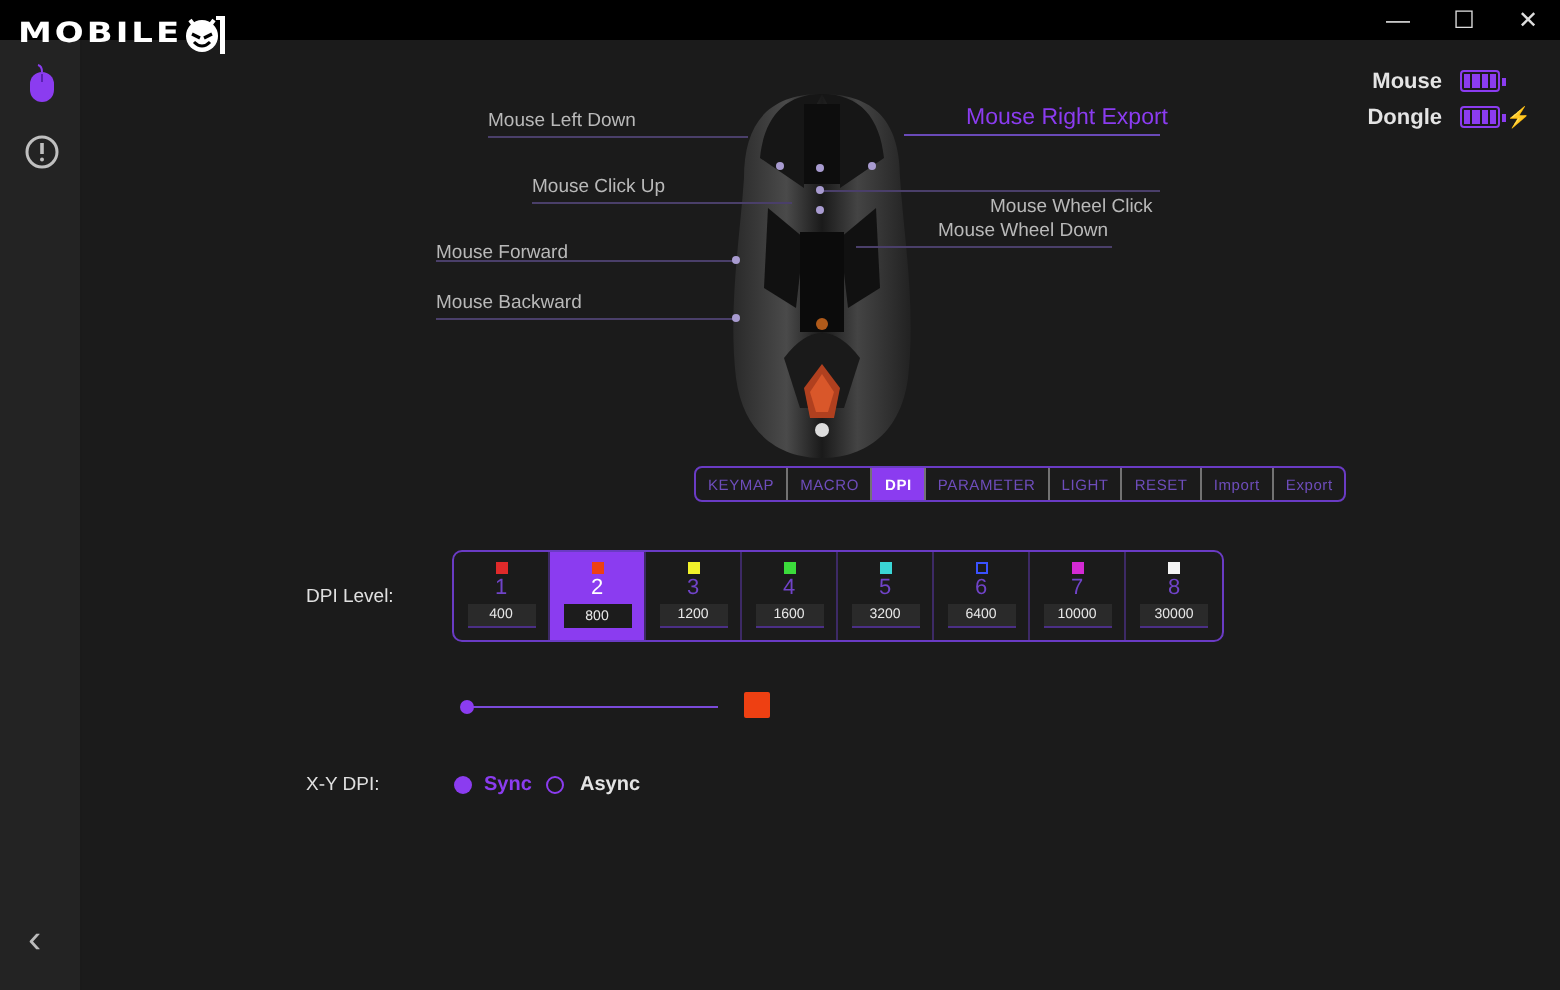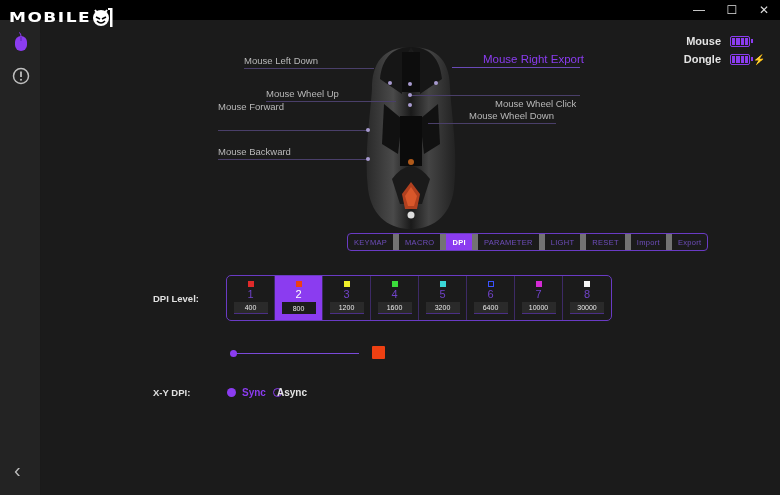--- a/index.html
+++ b/index.html
@@ -6,40 +6,40 @@
   html, body { width: 780px; height: 495px; overflow: hidden; background: #1b1b1b; font-family: "Liberation Sans", sans-serif; color: #ddd; }
   .titlebar { position: absolute; left: 0; top: 0; width: 780px; height: 20px; background: #000; }
   .logo { position: absolute; left: 9px; top: 4px; height: 26px; display: flex; align-items: center; z-index: 3; }
   .logo-text { font-family: "DejaVu Sans", sans-serif; font-weight: bold; color: #fff; font-size: 17px; letter-spacing: 1.5px; transform: scaleY(0.82); }
   .logo-face { width: 22px; height: 22px; margin-left: 1px; }
   .win-ctrl { position: absolute; top: 0; height: 20px; width: 36px; display: flex; align-items: center; justify-content: center; color: #ddd; font-size: 12px; }
   .sidebar { position: absolute; left: 0; top: 20px; width: 41px; height: 475px; background: #232323; border-right: 1px solid #1a1a1a; }
   .side-icon { position: absolute; left: 11px; width: 20px; height: 20px; }
   .main { position: absolute; left: 41px; top: 20px; width: 739px; height: 475px; background: #1b1b1b; }
 
-  .battery-row { position: absolute; right: 19px; display: flex; align-items: center; font-size: 11px; font-weight: bold; color: #e4e4e4; }
+  .battery-row { position: absolute; right: 19px; display: flex; align-items: flex-start; font-size: 11px; font-weight: bold; color: #e4e4e4; }
   .battery { width: 20px; height: 11px; border: 1.5px solid #8b3cf0; border-radius: 2px; margin-left: 9px; display: flex; gap: 1px; padding: 1px; position: relative; }
   .battery::after { content: ""; position: absolute; right: -3.5px; top: 2.5px; width: 2px; height: 4px; background: #8b3cf0; }
   .battery span { flex: 1; background: #8b3cf0; }
   .bolt { color: #7ee04a; font-size: 10px; margin-left: 3px; width: 8px; }
   .bolt-spacer { width: 11px; }
 
   .callout { position: absolute; font-size: 9.5px; color: #b9b9b9; white-space: nowrap; }
   .callout.active { color: #8b3cf0; font-size: 11.5px; }
   .line { position: absolute; height: 1px; background: #4a3f6a; }
   .dot { position: absolute; width: 4px; height: 4px; border-radius: 50%; background: #a89bd0; }
 
   .mouse-img { position: absolute; left: 362px; top: 44px; width: 98px; height: 188px; }
 
   .tabs { position: absolute; left: 347px; top: 233px; height: 18px; display: flex; border: 1px solid #6a3bc4; border-radius: 4px; overflow: hidden; background: #1b1b1b; }
-  .tab { font-size: 7.5px; color: #6e4dbb; padding: 0 6px; display: flex; align-items: center; border-right: 6px solid #737373; height: 100%; letter-spacing: 0.3px; }
+  .tab { font-size: 7.5px; color: #6e4dbb; padding: 0 6px; display: flex; align-items: center; border-right: 1px solid #737373; height: 100%; letter-spacing: 0.3px; }
   .tab:last-child { border-right: none; }
   .tab.active { background: #8b3cf0; color: #fff; font-weight: bold; }
 
-  .label { position: absolute; font-size: 9.5px; font-weight: bold; color: #e0e0e0; }
+  .label { position: absolute; font-size: 9.5px; font-weight: normal; color: #e0e0e0; }
 
   .dpi-levels { position: absolute; left: 226px; top: 275px; height: 46px; display: flex; border: 1.5px solid #6a3bc4; border-radius: 5px; overflow: hidden; }
   .dpi-cell { width: 48px; height: 100%; display: flex; flex-direction: column; align-items: center; border-right: 1px solid #3d2a66; position: relative; }
   .dpi-cell:last-child { border-right: none; }
   .dpi-cell.active { background: #8b3cf0; }
   .dpi-swatch { width: 6px; height: 6px; margin-top: 5px; }
   .dpi-num { font-size: 11px; color: #7043c8; margin-top: 1px; line-height: 12px; }
   .dpi-cell.active .dpi-num { color: #fff; }
   .dpi-val { margin-top: 2px; width: 34px; height: 12px; background: #2a2a2a; border-bottom: 1px solid #4b2f86; font-size: 7px; color: #e8e8e8; display: flex; align-items: center; justify-content: center; }
   .dpi-cell.active .dpi-val { background: #1c1c1c; border-bottom: none; }
@@ -134,25 +134,25 @@
   <path d="M40 150 L49 138 L58 150 L55 165 L43 165 Z" fill="#b0401f"></path>
   <path d="M43 152 L49 143 L55 152 L52 162 L46 162 Z" fill="#d9572a"></path>
   <circle cx="49" cy="171" r="3.5" fill="#ddd"></circle>
   <circle cx="49" cy="118" r="3" fill="#b05a1a"></circle>
 </svg>
 
 <div class="callout" style="left:244px; top:55px;">Mouse Left Down</div>
 <div class="line" style="left:244px; top:68px; width:130px;"></div>
 <div class="dot" style="left:388px; top:81px;"></div>
 
-<div class="callout" style="left:266px; top:88px;">Mouse Wheel Up</div>
+<div class="callout" style="left:266px; top:88px;">Mouse Click Up</div>
 <div class="line" style="left:266px; top:101px; width:130px;"></div>
 <div class="dot" style="left:408px; top:82px;"></div>
 
-<div class="callout" style="left:218px; top:101px;">Mouse Forward</div>
+<div class="callout" style="left:218px; top:121px;">Mouse Forward</div>
 <div class="line" style="left:218px; top:130px; width:150px;"></div>
 <div class="dot" style="left:366px; top:128px;"></div>
 
 <div class="callout" style="left:218px; top:146px;">Mouse Backward</div>
 <div class="line" style="left:218px; top:159px; width:150px;"></div>
 <div class="dot" style="left:366px; top:157px;"></div>
 
 <div class="callout active" style="left:483px; top:53px;">Mouse Right Export</div>
 <div class="line" style="left:452px; top:67px; width:128px; background:#6a4ab8;"></div>
 <div class="dot" style="left:434px; top:81px;"></div>
@@ -221,13 +221,13 @@
 </div>
 
 <div class="slider-track"></div>
 <div class="slider-thumb"></div>
 <div class="color-swatch"></div>
 
 <div class="label" style="left:153px; top:387px;">X-Y DPI:</div>
 <div class="radio on" style="left:227px; top:388px;"></div>
 <div class="radio-label" style="left:242px; top:387px; color:#8b3cf0;">Sync</div>
 <div class="radio off" style="left:273px; top:388px;"></div>
-<div class="radio-label" style="left:277px; top:387px; color:#e4e4e4;">Async</div>
+<div class="radio-label" style="left:290px; top:387px; color:#e4e4e4;">Async</div>
 
 </body></html>

